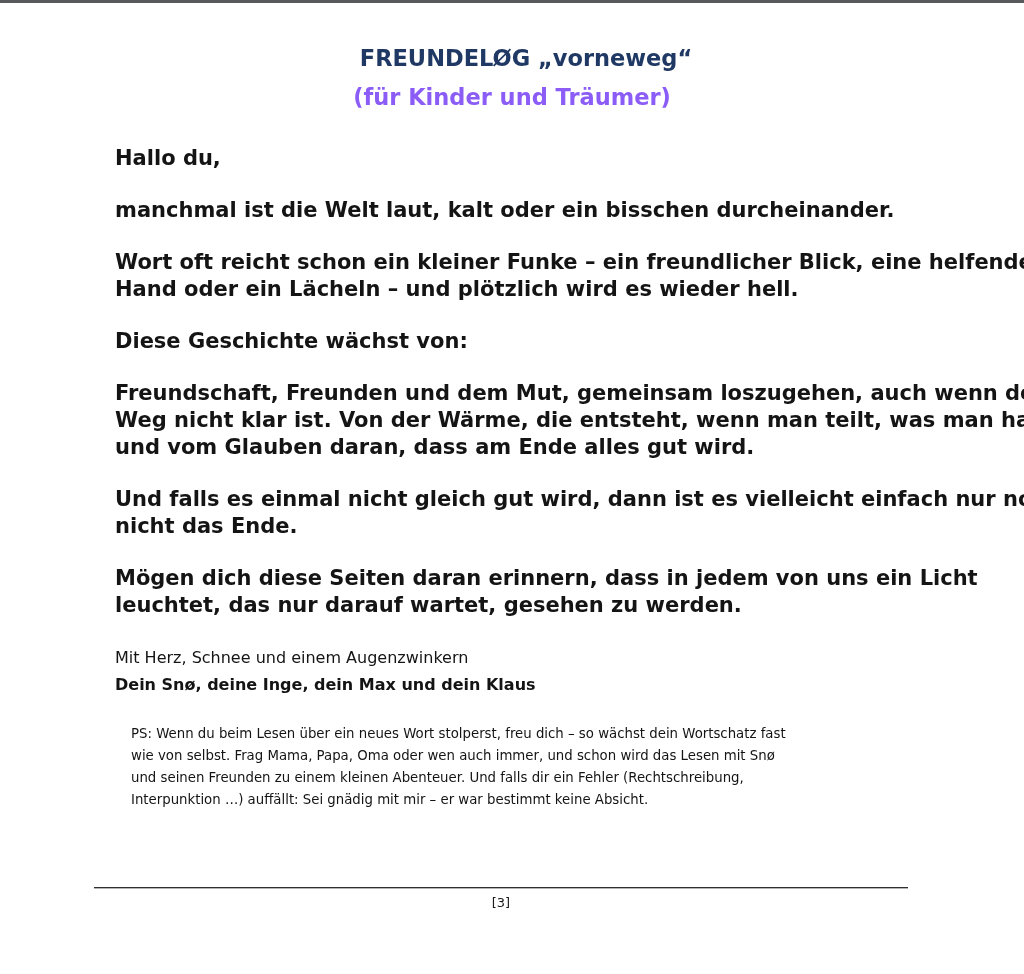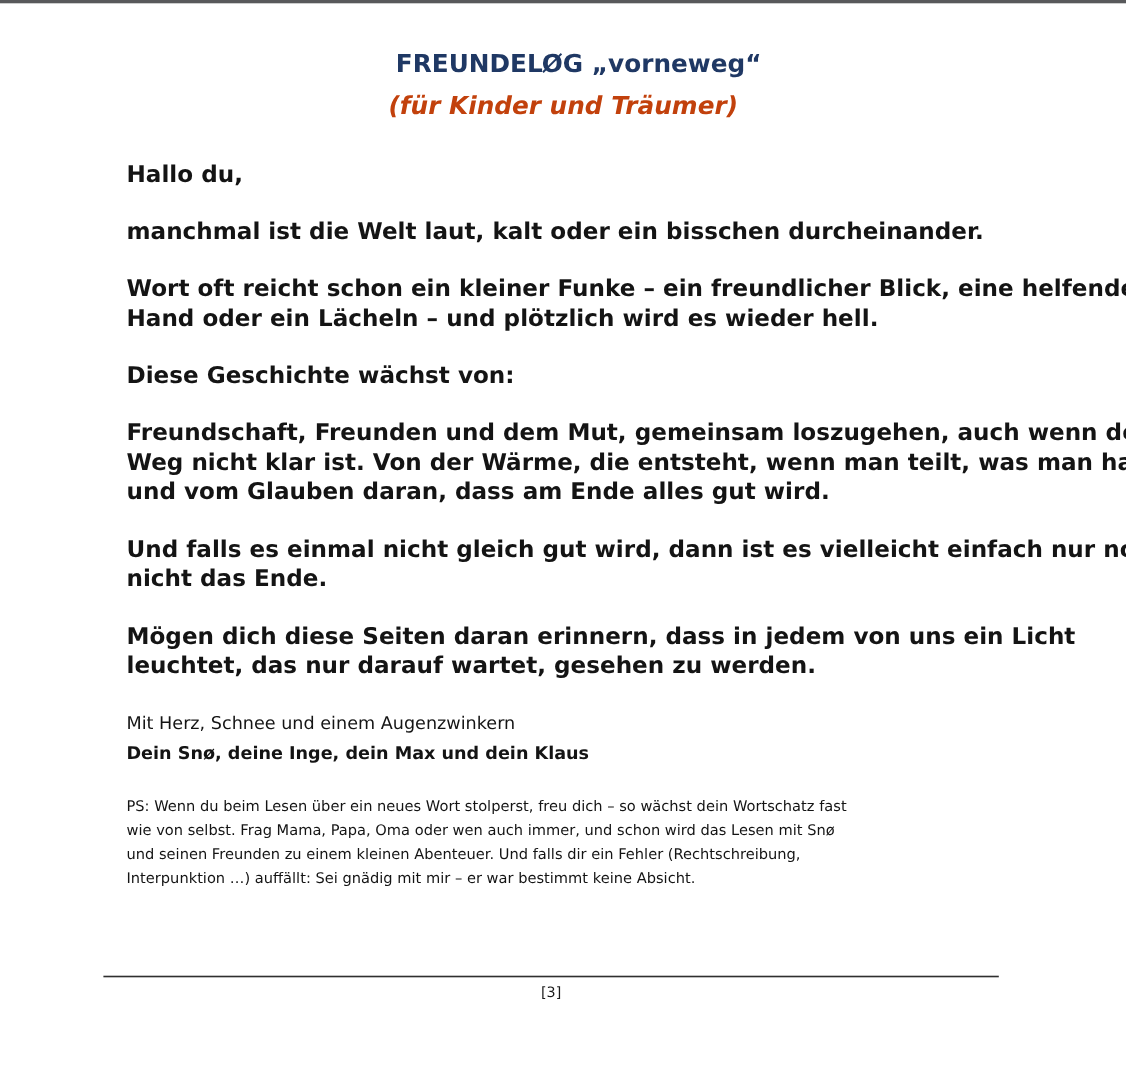--- a/index.html
+++ b/index.html
@@ -45,21 +45,21 @@
   .signature-line {
     font-size: 16px;
     line-height: 27px;
     font-weight: bold;
     margin: 0 0 25px 0;
     white-space: pre;
   }
   .postscript {
     font-size: 13.3px;
     line-height: 22px;
-    margin: 0;
+    margin: 16px;
     white-space: pre;
   }
   .footer {
     position: absolute;
     left: 94px;
     top: 887px;
     width: 814px;
   }
   .footer-line {
     height: 2px;
@@ -76,21 +76,21 @@
 </head>
 <body>
 
 <div>
   <div class="top-border"></div>
 
   <div class="doc">
 
     <div class="title-block">
       <div style="color: rgb(31, 56, 100); padding-left: 28px;">FREUNDELØG „vorneweg“</div>
-      <div style="color: #c2410c; font-style: italic;">(für Kinder und Träumer)</div>
+      <div style="color: #8b5cf6;">(für Kinder und Träumer)</div>
     </div>
 
     <div class="content">
       <p class="para">Hallo du,</p>
       <p class="para">manchmal ist die Welt laut, kalt oder ein bisschen durcheinander.</p>
       <p class="para">Wort oft reicht schon ein kleiner Funke – ein freundlicher Blick, eine helfende
 Hand oder ein Lächeln – und plötzlich wird es wieder hell.</p>
       <p class="para">Diese Geschichte wächst von:</p>
       <p class="para">Freundschaft, Freunden und dem Mut, gemeinsam loszugehen, auch wenn der
 Weg nicht klar ist. Von der Wärme, die entsteht, wenn man teilt, was man hat –

